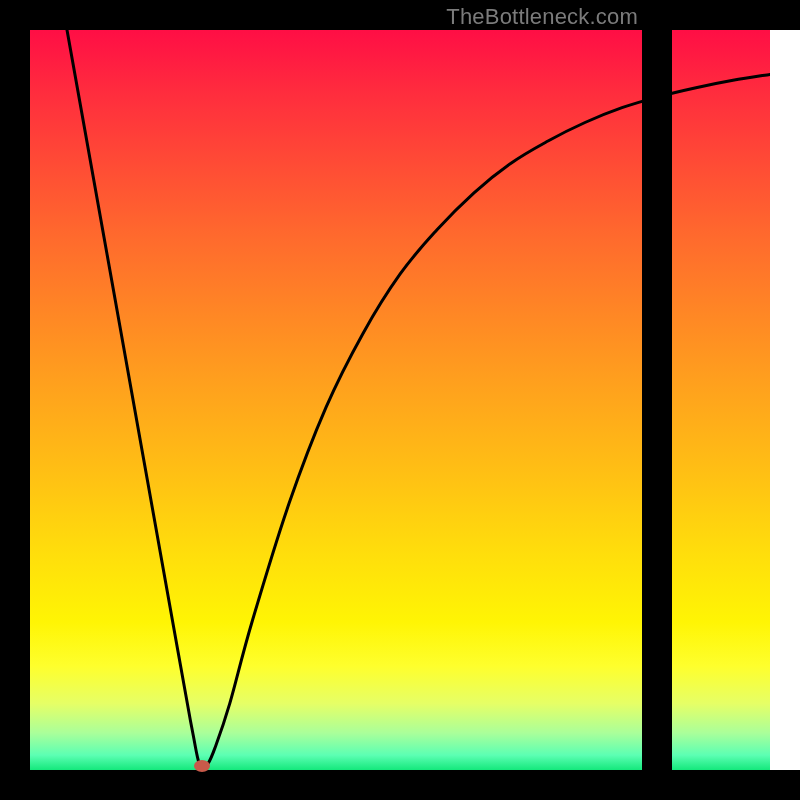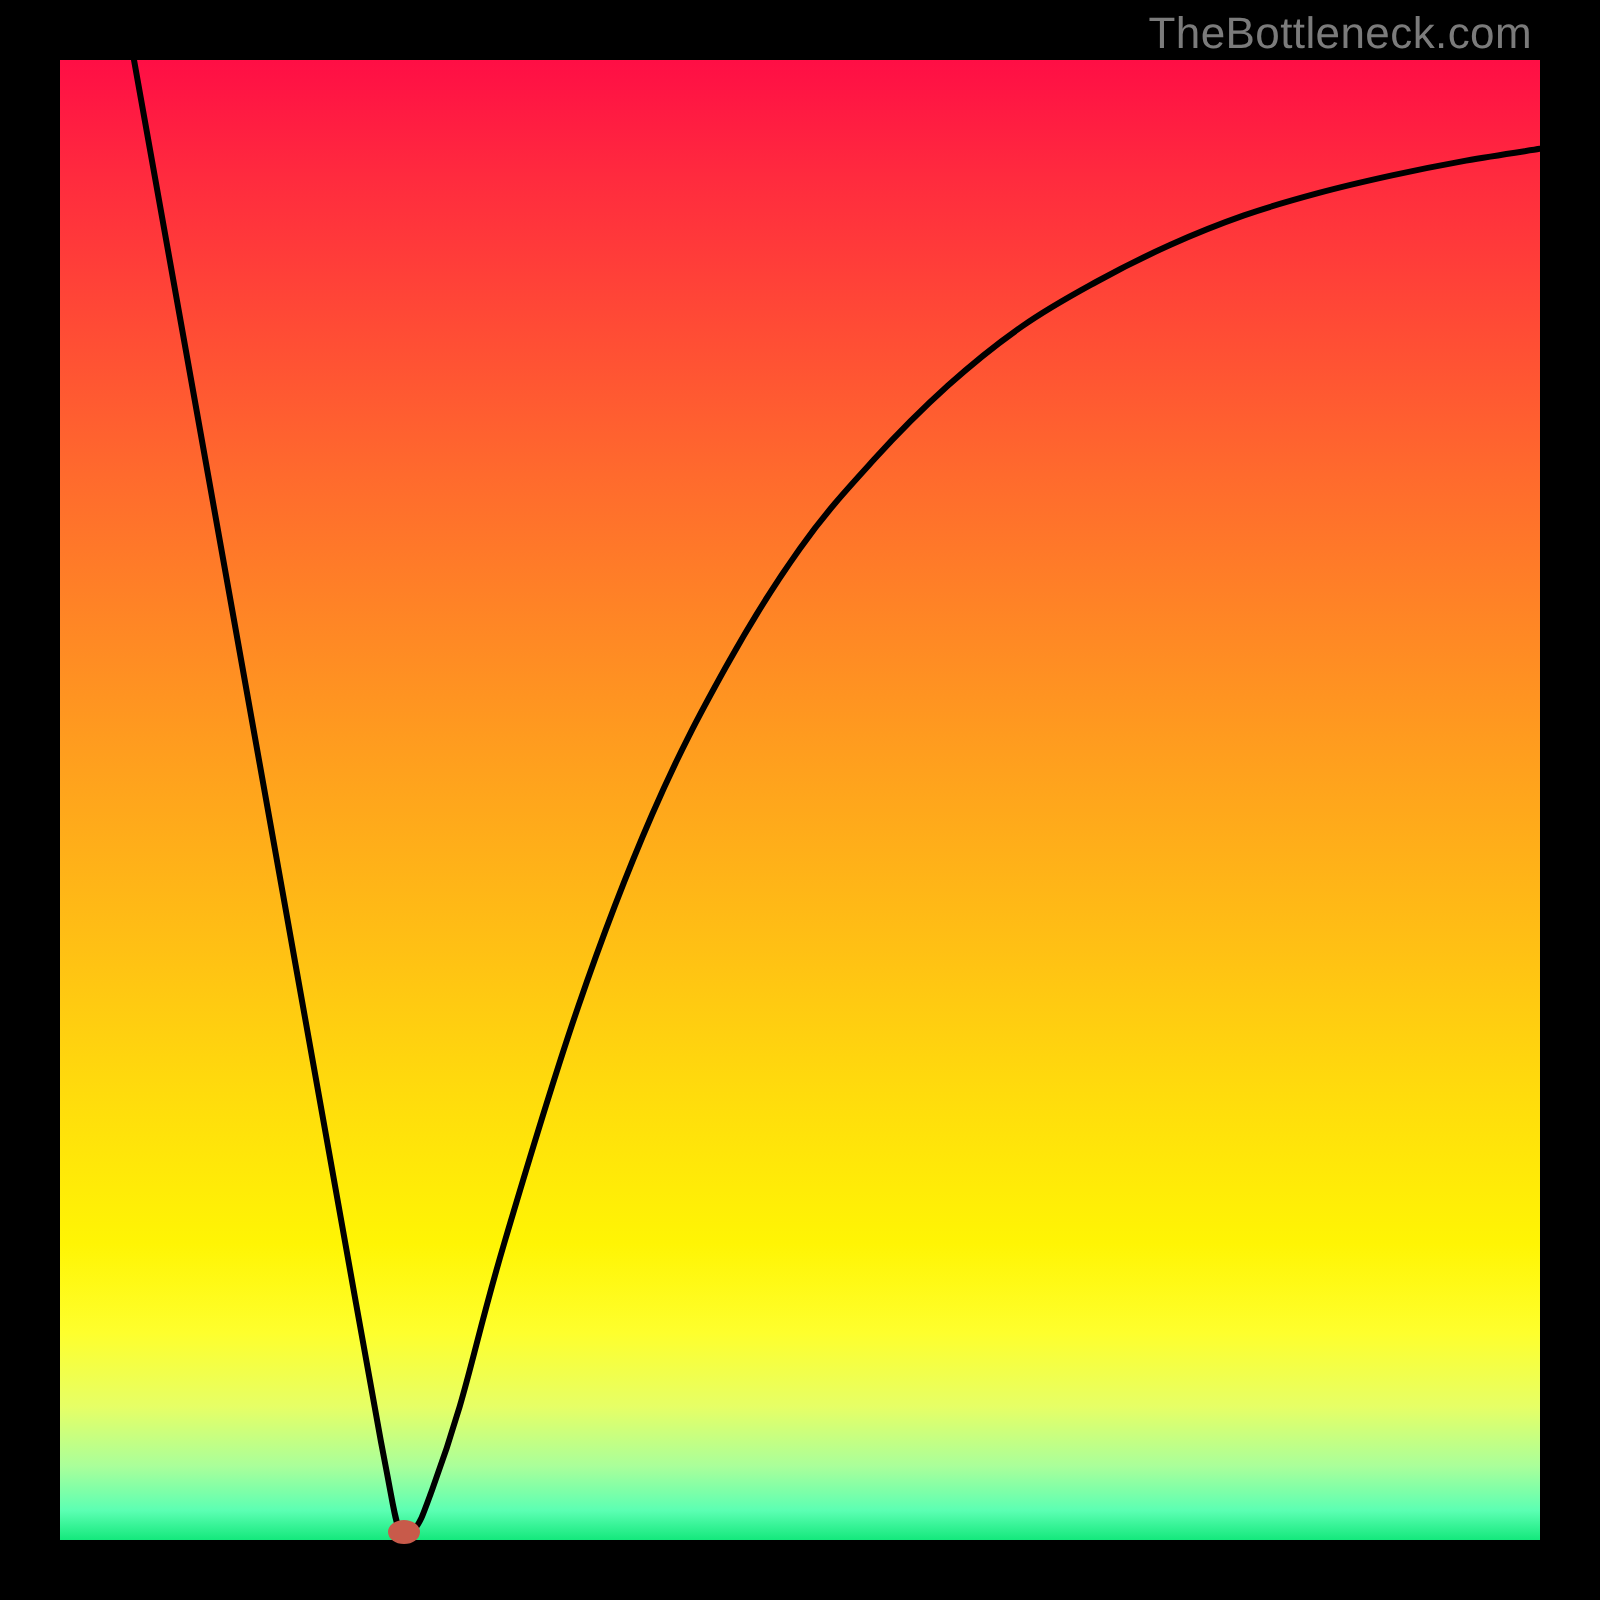--- a/index.html
+++ b/index.html
@@ -7,21 +7,21 @@
     padding: 0;
     width: 800px;
     height: 800px;
     background: #ffffff;
     overflow: hidden;
   }
   .frame {
     position: absolute;
     top: 0;
     left: 0;
-    width: 800px;
+    width: 672px;
     height: 800px;
     box-sizing: border-box;
   }
   .plot-area {
     position: absolute;
     top: 30px;
     left: 30px;
     width: 740px;
     height: 740px;
     background: linear-gradient(

